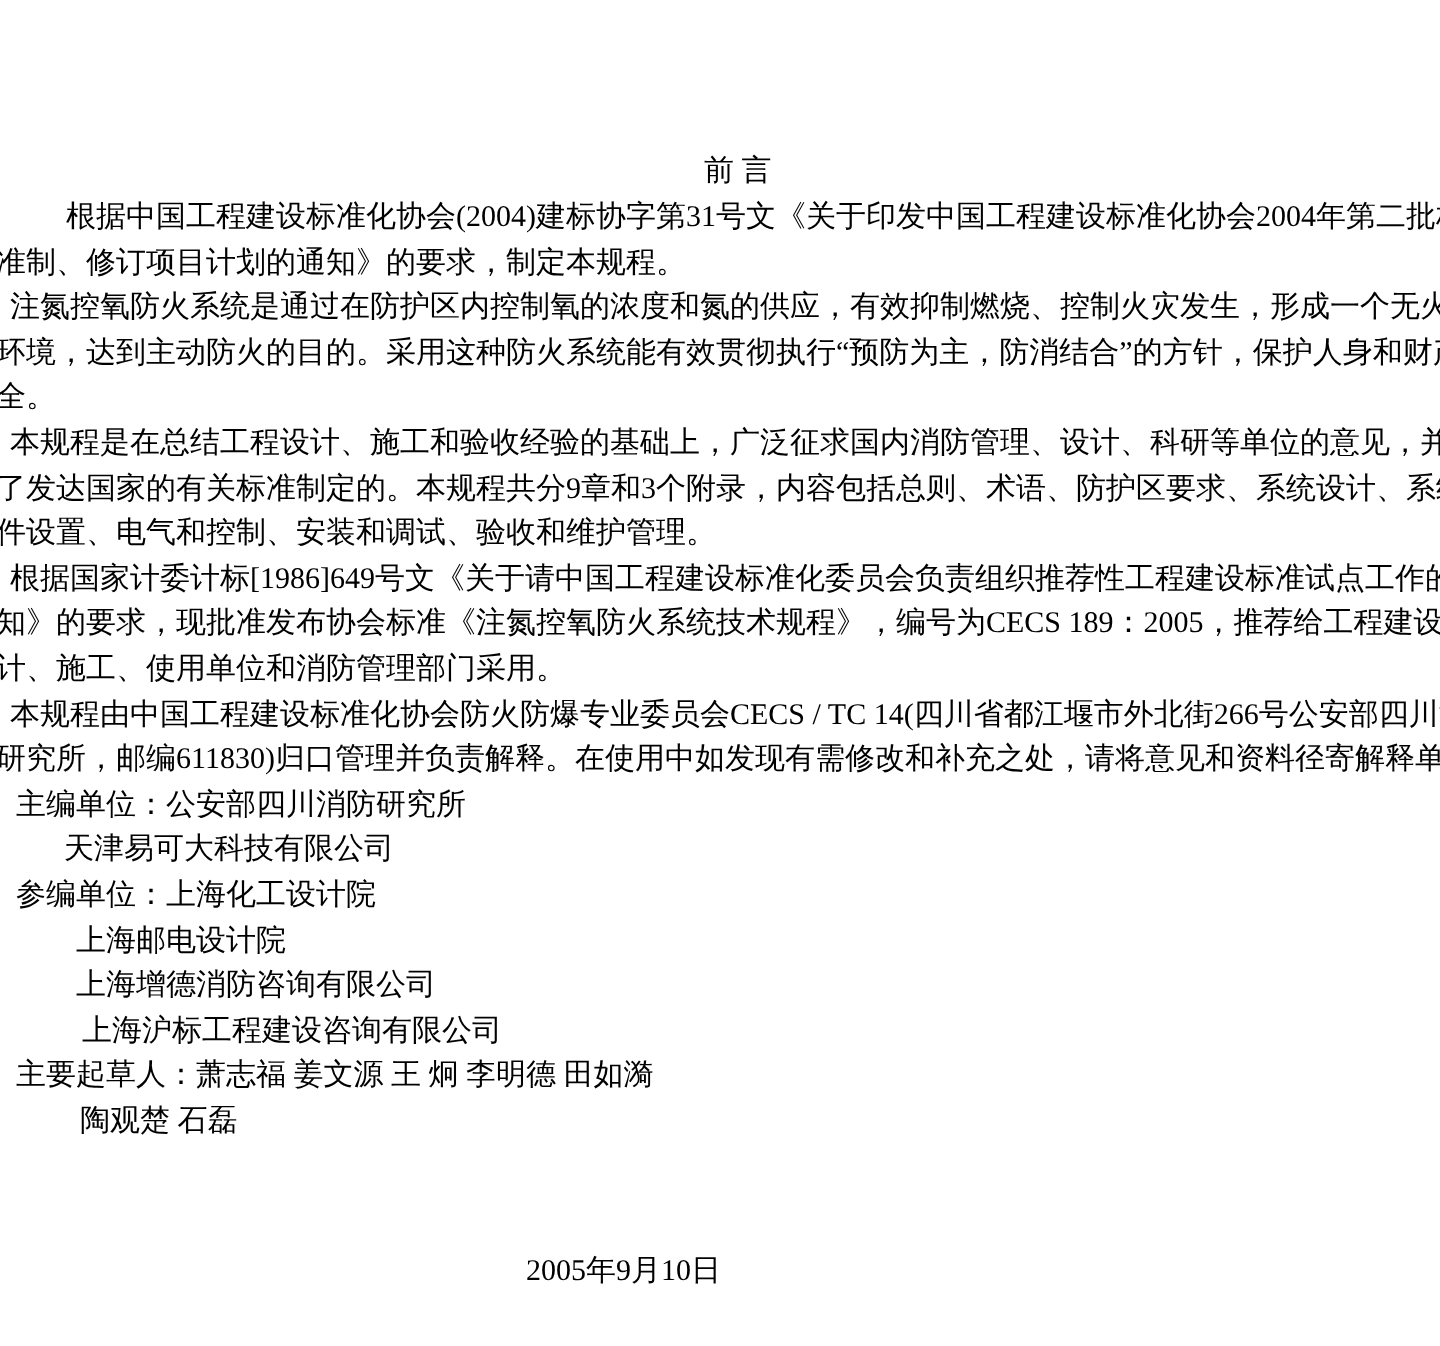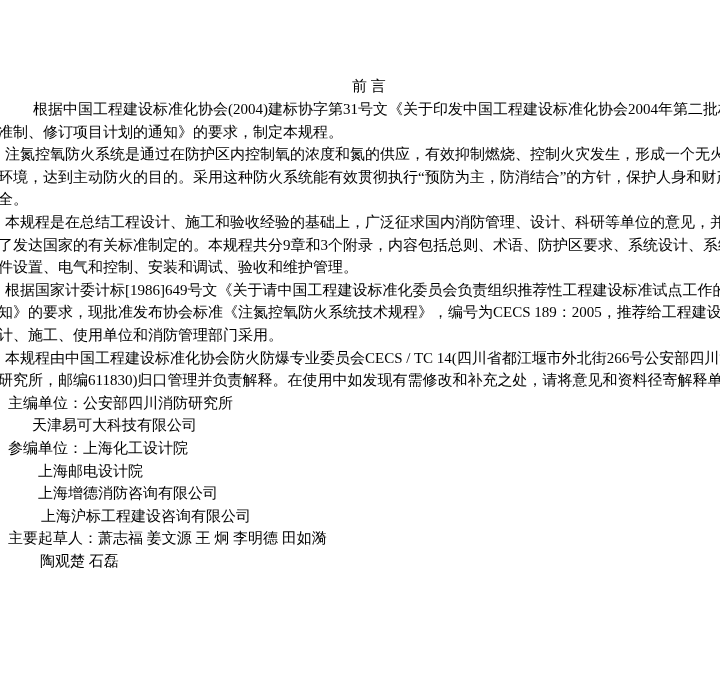--- a/index.html
+++ b/index.html
@@ -83,14 +83,15 @@
     <div class="ln ind-c">主编单位：公安部四川消防研究所</div>
     <div class="ln ind-d">天津易可大科技有限公司</div>
     <div class="ln ind-c">参编单位：上海化工设计院</div>
     <div class="ln ind-e">上海邮电设计院</div>
     <div class="ln ind-e">上海增德消防咨询有限公司</div>
     <div class="ln ind-f">上海沪标工程建设咨询有限公司</div>
     <div class="ln ind-c">主要起草人：萧志福 姜文源 王 炯 李明德 田如漪</div>
     <div class="ln ind-g">陶观楚 石磊</div>
   </div>
 
+  <div class="footer-date">2005年9月10日</div>
 
 </div>
 
 </body></html>

